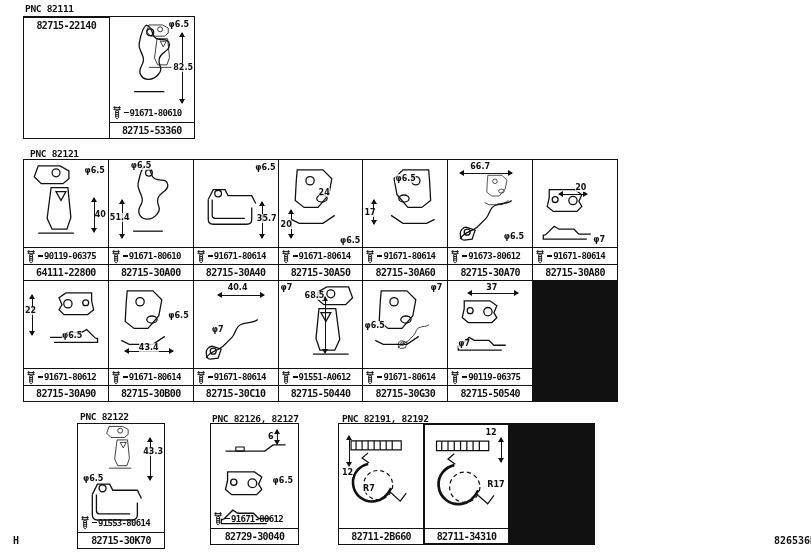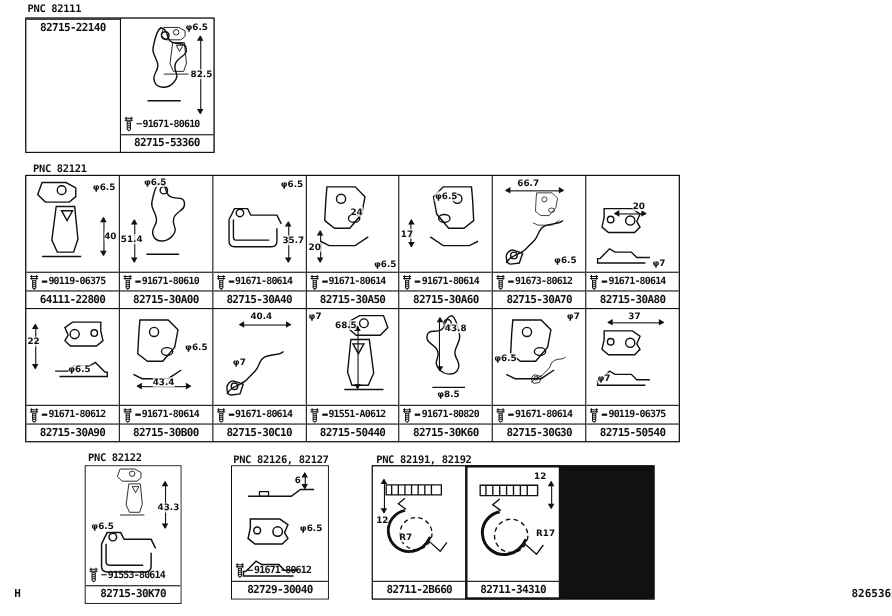--- a/index.html
+++ b/index.html
@@ -324,40 +324,20 @@
     <div class="boltband">
         <svg class="bolt" viewBox="0 0 12 16">
           <use href="#gBolt"></use>
         </svg>
         <i class="lead"></i>
         <span class="boltnum">91551-A0612</span>
       </div>
     <div class="pbar">82715-50440</div>
   </div>
 
-  <div class="cell">
-    <div class="diag">
-      <svg class="art" viewBox="0 0 84 88">
-          <g transform="translate(84,0) scale(-1,1)">
-            <use href="#gB"></use>
-          </g>
-        </svg>
-      <i class="va" style="left:36px;top:8px;height:48px"></i>
-      <span class="dim" style="left:41px;top:13px">43.8</span>
-      <span class="dim" style="left:34px;top:73px">φ8.5</span>
-    </div>
-    <div class="boltband">
-        <svg class="bolt" viewBox="0 0 12 16">
-          <use href="#gBolt"></use>
-        </svg>
-        <i class="lead"></i>
-        <span class="boltnum">91671-80820</span>
-      </div>
-    <div class="pbar">82715-30K60</div>
-  </div>
 
   <div class="cell">
     <div class="diag">
       <svg class="art" viewBox="0 0 84 88">
           <use href="#gD"></use>
           <use href="#gE" transform="translate(28,28) scale(0.6)"></use>
         </svg>
       <span class="dim" style="right:5px;top:2px">φ7</span>
       <span class="dim" style="left:1px;top:40px">φ6.5</span>
     </div>
@@ -393,21 +373,21 @@
 
 <div class="pnc" style="left:80px;top:411px">PNC 82122</div>
 <div class="grid" style="left:77px;top:423px;width:86px;height:124px;grid-template-columns:1fr">
   <div class="cell">
     <div class="diag">
       <svg class="art" viewBox="0 0 84 104">
           <use href="#gC" transform="translate(0,28)"></use>
           <use href="#gV" transform="translate(22,-2) scale(0.6)"></use>
         </svg>
       <i class="va" style="right:13px;top:14px;height:42px"></i>
-      <span class="dim" style="right:1px;top:33px">43.3</span>
+      <span class="dim" style="right:1px;top:23px">43.3</span>
       <span class="dim" style="left:5px;top:50px">φ6.5</span>
       <div class="boltinline" style="left:2px;bottom:2px">
         <svg class="bolt" viewBox="0 0 12 16">
             <use href="#gBolt"></use>
           </svg>
         <i class="lead"></i>
         <span class="boltnum">91553-80614</span>
       </div>
     </div>
     <div class="pbar">82715-30K70</div>

